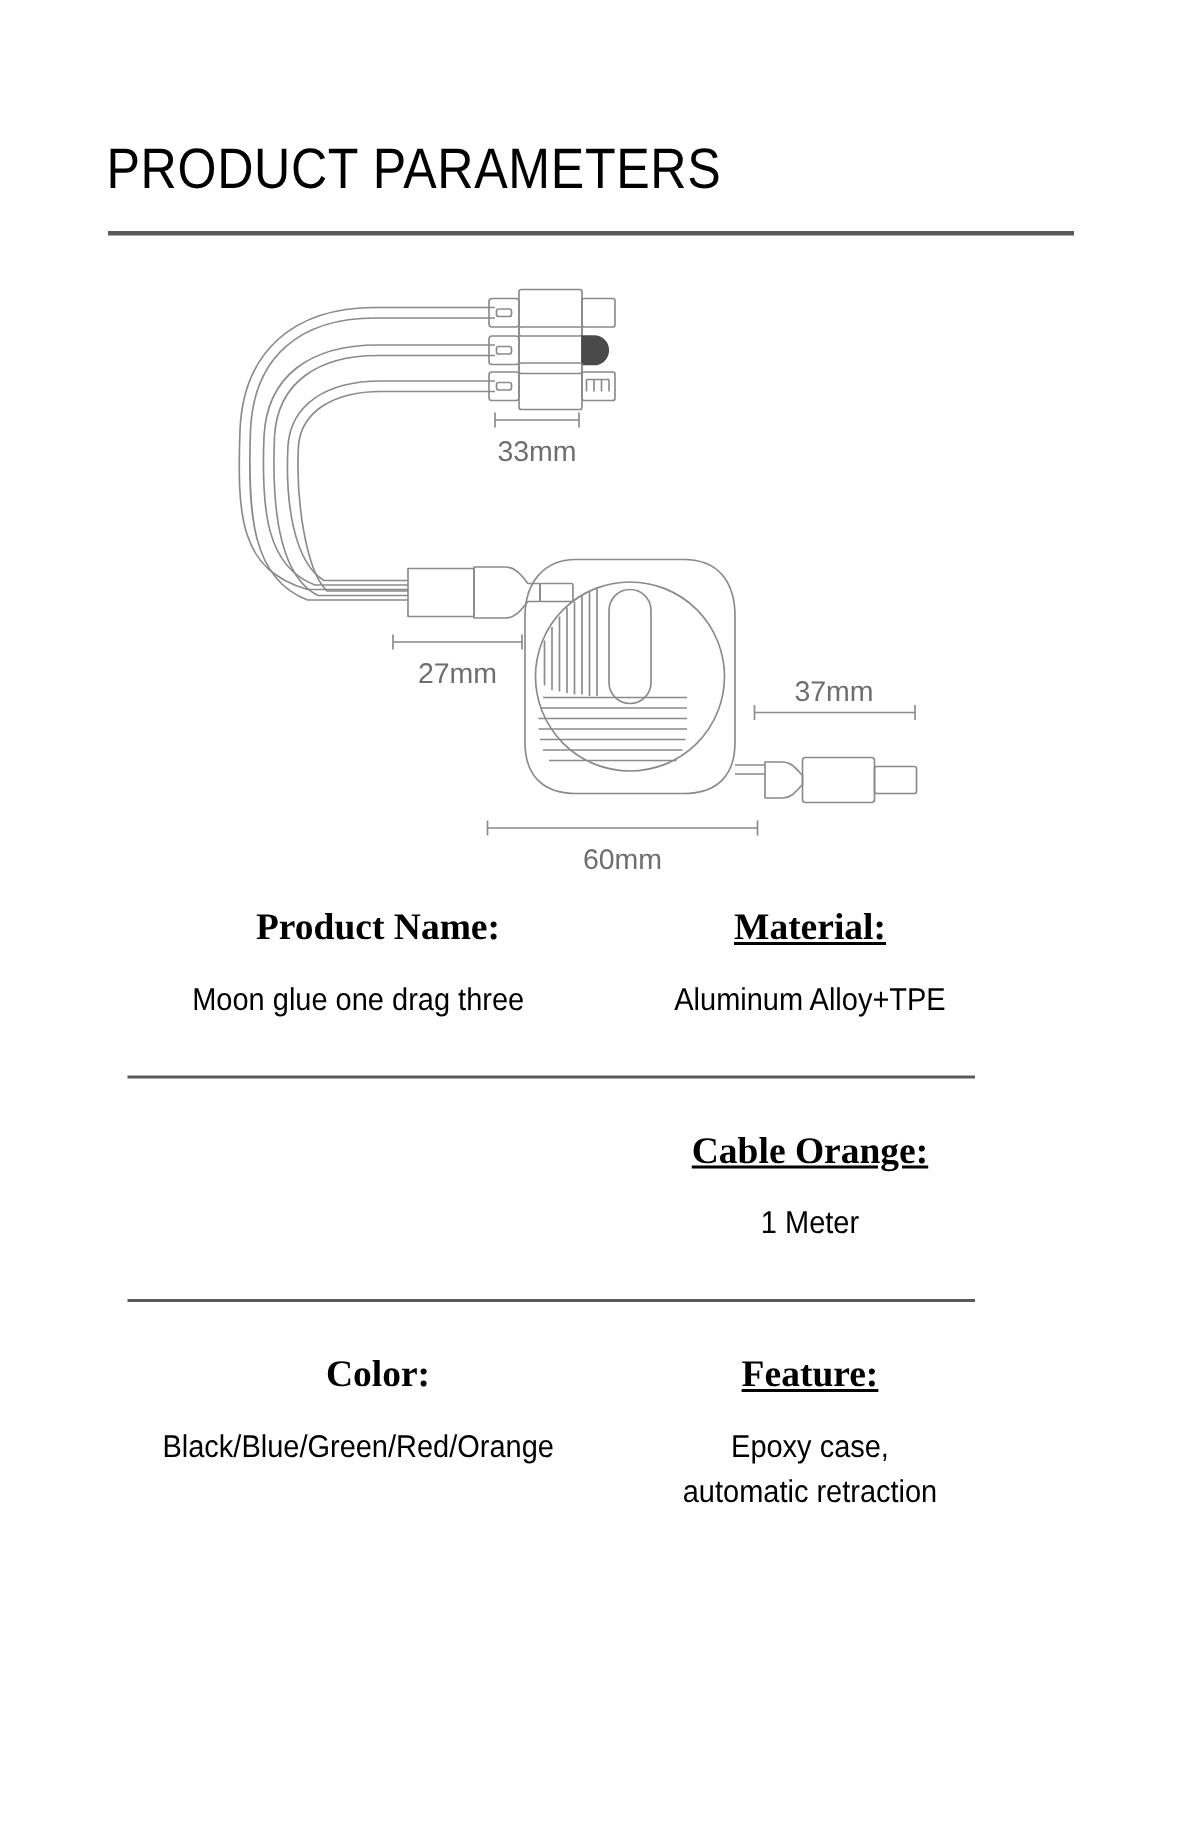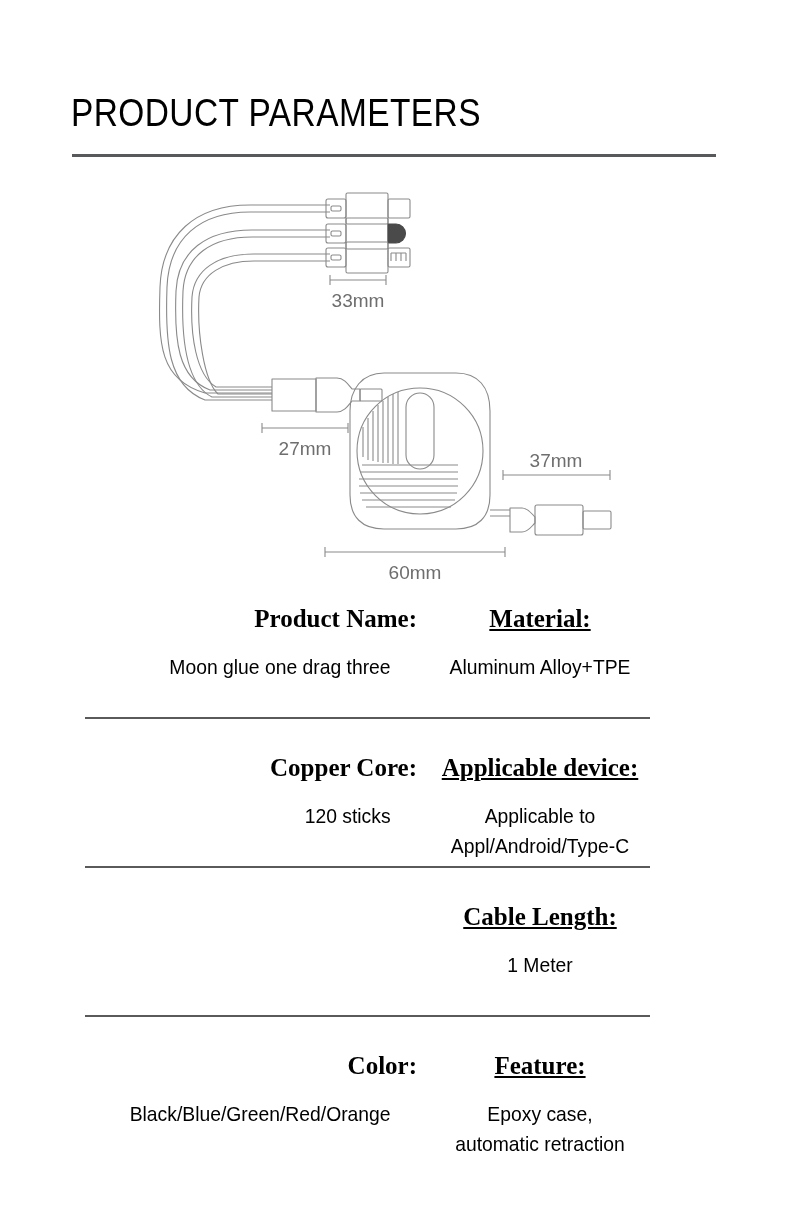--- a/index.html
+++ b/index.html
@@ -63,21 +63,21 @@
   .spec-row {
     position: relative;
     height: 149px;
   }
   .spec-row.last { height: 150px; }
 
   .cell {
     position: absolute;
     top: 0;
   }
-  .cell-left  { left: 87px;  width: 330px; text-align: right; }
+  .cell-left  { left: 87px;  width: 330px; text-align: center; }
   .cell-right { left: 390px; width: 300px; text-align: center; }
 
   .spec-label {
     font-family: "Liberation Serif", serif;
     font-weight: bold;
     font-size: 25px;
     color: #000000;
     line-height: 1.1;
     white-space: nowrap;
   }
@@ -246,35 +246,24 @@
         <div class="spec-label">Product Name:</div>
         <div class="spec-value">Moon glue one drag three</div>
       </div>
       <div class="cell cell-right">
         <div class="spec-label">Material:</div>
         <div class="spec-value">Aluminum Alloy+TPE</div>
       </div>
       <div class="row-rule"></div>
     </div>
 
-    <div class="spec-row">
-      <div class="cell cell-left">
-        <div class="spec-label">Copper Core:</div>
-        <div class="spec-value">120 sticks</div>
-      </div>
-      <div class="cell cell-right">
-        <div class="spec-label">Applicable device:</div>
-        <div class="spec-value">Applicable to Appl/Android/Type-C</div>
-      </div>
-      <div class="row-rule"></div>
-    </div>
 
     <div class="spec-row">
       <div class="cell cell-right">
-        <div class="spec-label">Cable Length:</div>
+        <div class="spec-label">Cable Orange:</div>
         <div class="spec-value">1 Meter</div>
       </div>
       <div class="row-rule"></div>
     </div>
 
     <div class="spec-row last">
       <div class="cell cell-left">
         <div class="spec-label">Color:</div>
         <div class="spec-value">Black/Blue/Green/Red/Orange</div>
       </div>

